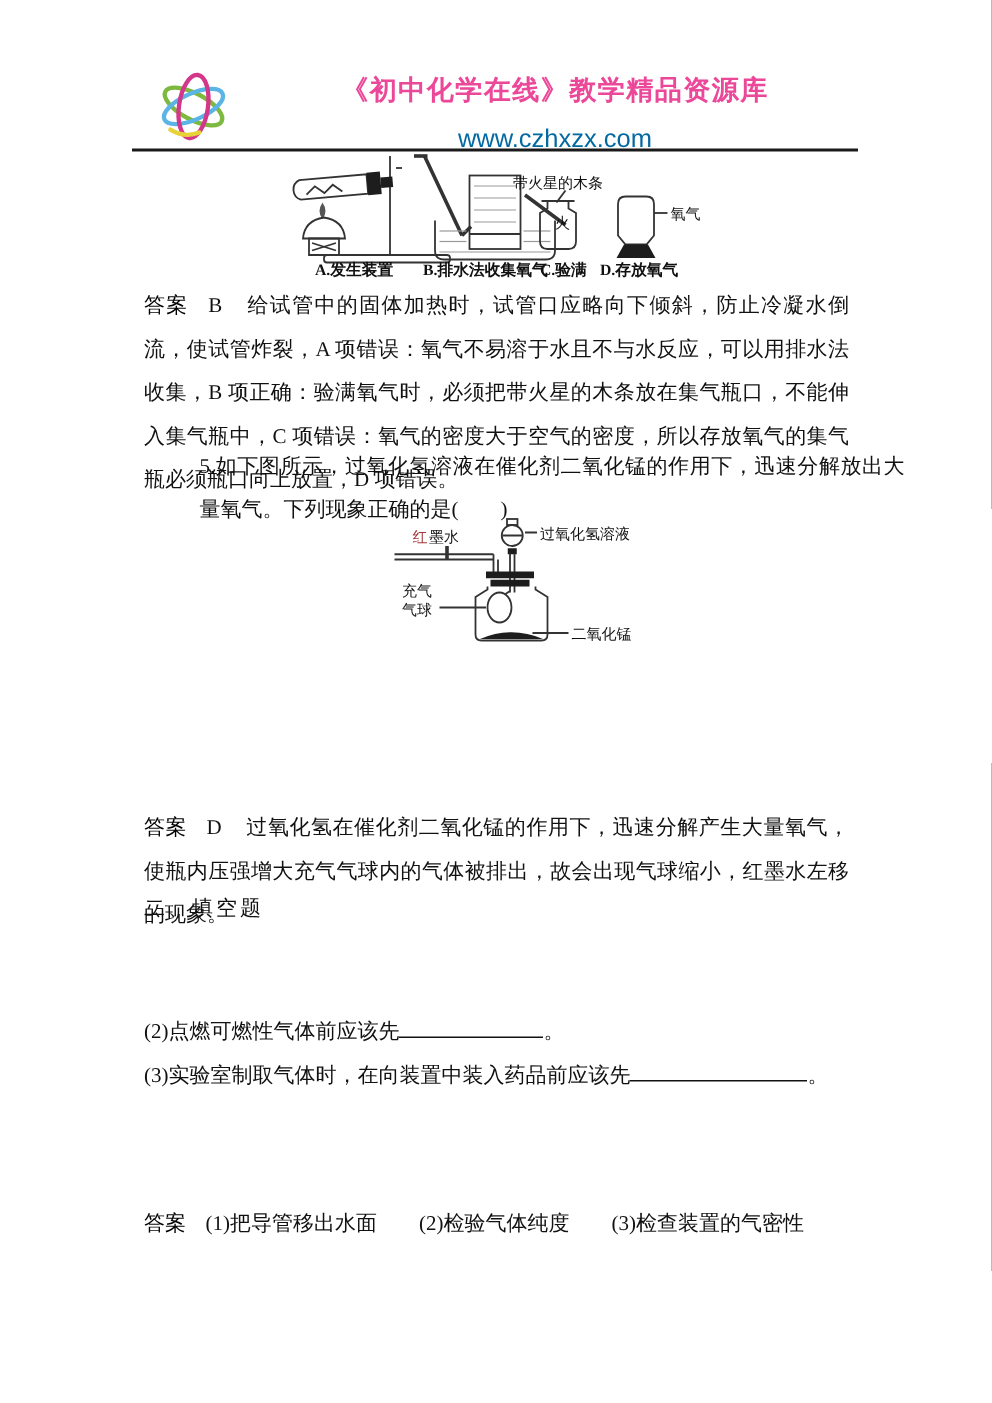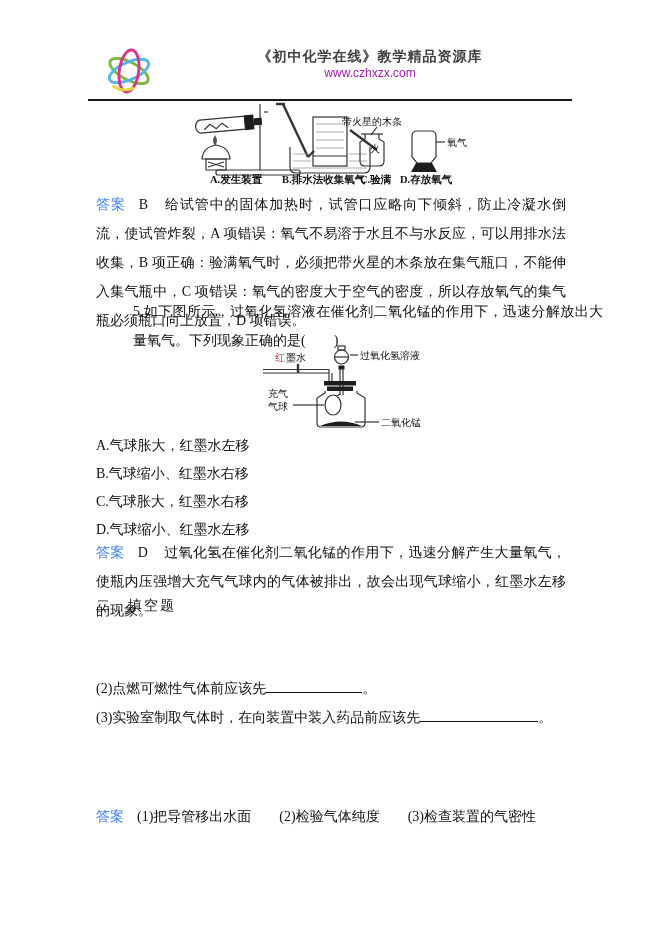--- a/index.html
+++ b/index.html
@@ -7,32 +7,32 @@
     position:relative; width:661px; height:935px; margin:0 auto;
     background:#ffffff; overflow:hidden;
     font-family:"Liberation Serif","DejaVu Serif",serif;
     color:#111; font-size:14px;
   }
   
   .header { position:absolute; top:44px; left:88px; width:484px; height:54px; }
   .logo { position:absolute; left:12px; top:0px; width:58px; height:54px; }
   .header-text { position:absolute; left:90px; right:10px; top:4px; text-align:center; }
   .header-title {
-    color:#404040; font-weight:bold; font-size:14px; letter-spacing:1px;
+    color:#ec4899; font-weight:bold; font-size:18px; letter-spacing:1px;
     font-family:Liberation Mono, monospace;
   }
   .header-url {
-    color:#a21caf; font-size:12px; margin-top:0;
+    color:#0369a1; font-size:17px; margin-top:11px;
     font-family:"Liberation Sans","DejaVu Sans",sans-serif;
   }
   .header-rule { position:absolute; top:99px; left:88px; width:484px; height:0; border-top:2px solid #1a1a1a; }
 
   
   .tblock { position:absolute; left:96px; width:470px; line-height:29px; text-align:justify; }
-  .red-label { color:#3b82f6; margin-right:13px; }
+  .red-label { color:#000000; margin-right:13px; }
   .ans-letter { margin-right:16px; }
   .section-head { font-family:"Liberation Sans","DejaVu Sans",sans-serif; letter-spacing:2px; }
 
   .blank-line { display:block; white-space:nowrap; }
   .blank {
     display:inline-block; height:14px; border-bottom:1px solid #111;
     vertical-align:baseline;
   }
   .blank-w1 { width:118px; }
   .blank-w2 { width:96px; }
@@ -171,26 +171,20 @@
       <line class="stroke" x1="84" y1="51" x2="87" y2="49"></line>
       <text x="15" y="52">充气</text>
       <text x="15" y="65">气球</text>
       <line class="stroke" x1="40" y1="60" x2="71" y2="60"></line>
     </g>
 
     <line class="stroke" x1="102" y1="77" x2="126" y2="77"></line>
     <text x="128" y="81">二氧化锰</text>
   </svg>
 
-  <div class="tblock" style="top:432px; line-height:28px;">
-    <div>A.气球胀大，红墨水左移</div>
-    <div>B.气球缩小、红墨水右移</div>
-    <div>C.气球胀大，红墨水右移</div>
-    <div>D.气球缩小、红墨水左移</div>
-  </div>
 
   <div class="tblock" style="top:538px;">
     <span class="red-label">答案</span><span class="ans-letter">D</span><span>过氧化氢在催化剂二氧化锰的作用下，迅速分解产生大量氧气，使瓶内压强增大充气气球内的气体被排出，故会出现气球缩小，红墨水左移的现象。</span>
   </div>
 
   <div class="tblock section-head" style="top:591px;">二、填空题</div>
 
 
   <div class="tblock" style="top:674px;">
     <span class="blank-line"><span>(2)点燃可燃性气体前应该先</span><span class="blank blank-w2"></span><span>。</span></span>

